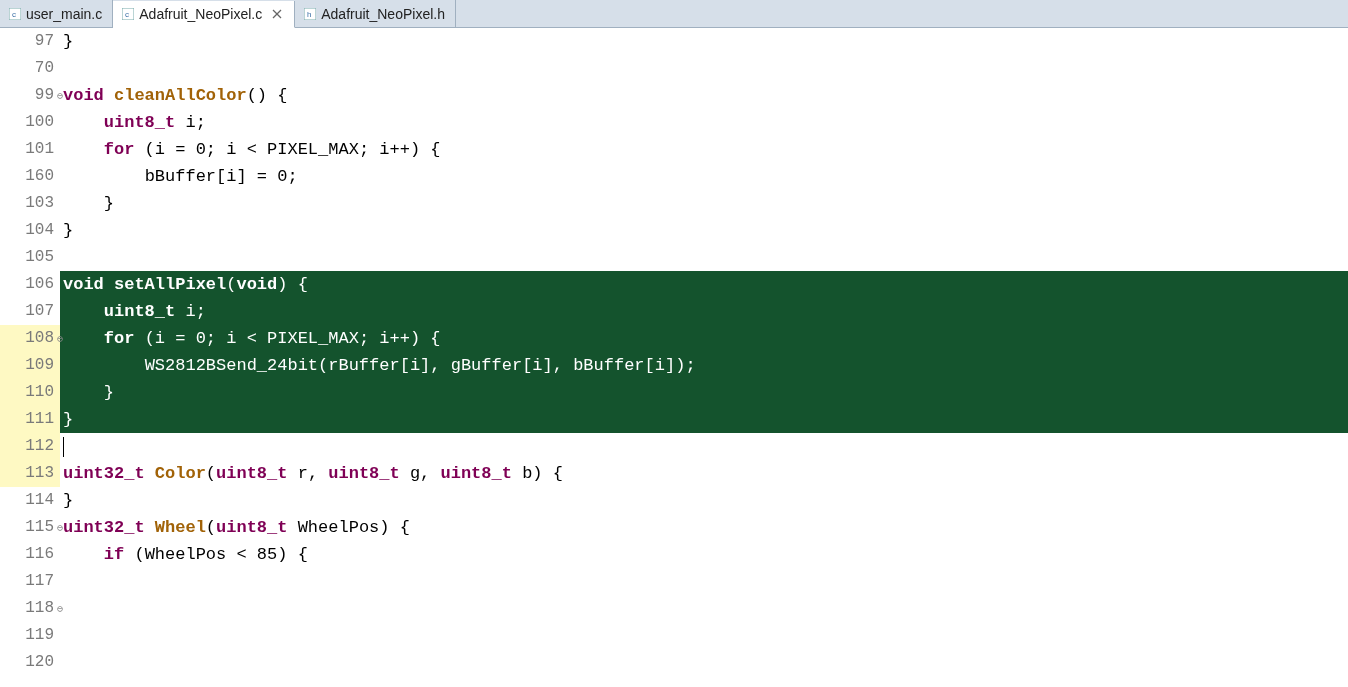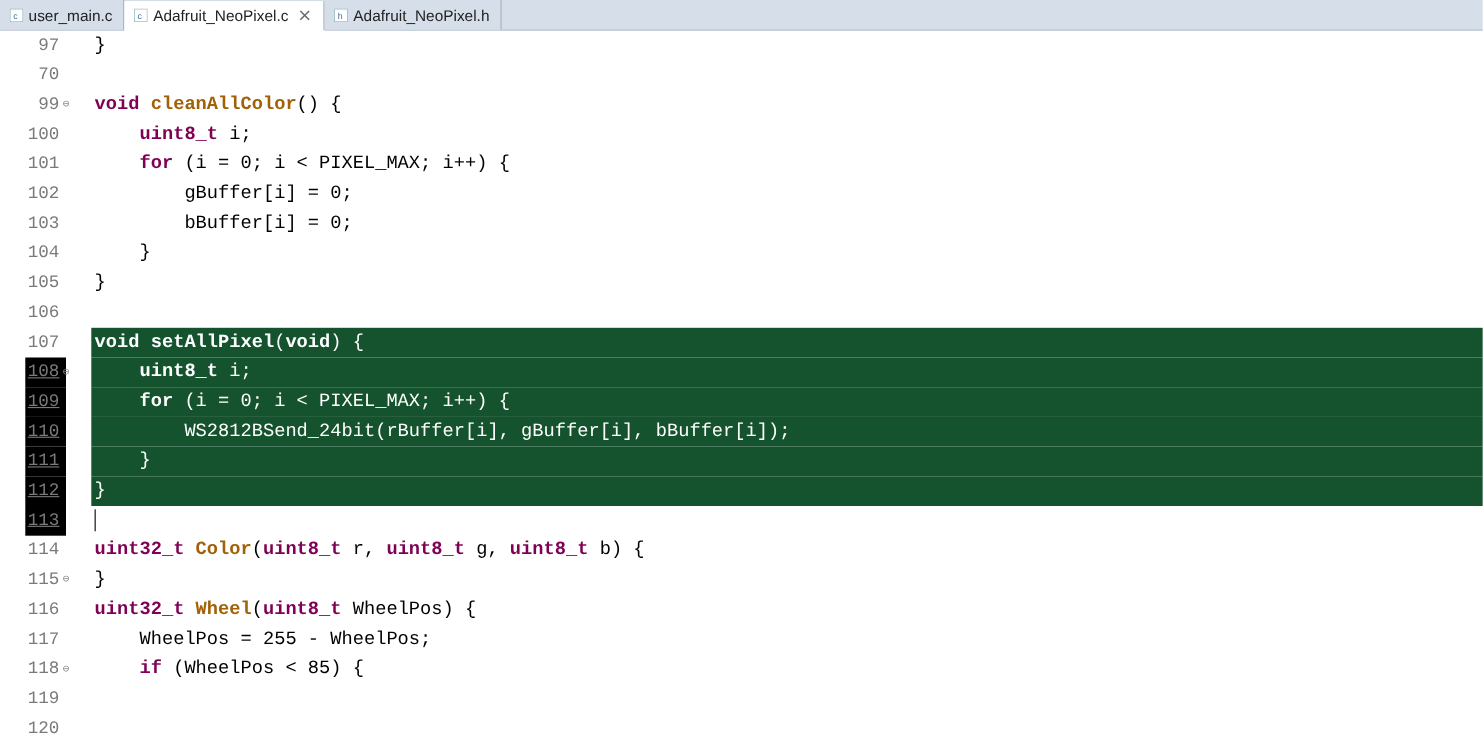--- a/index.html
+++ b/index.html
@@ -70,21 +70,20 @@
     user-select: none;
   }
   .code {
     flex: 1;
     background: #ffffff;
   }
   .line {
     height: 27px;
     line-height: 27px;
     white-space: pre;
-    margin-left: 23px;
   }
   .gutter .line {
     padding-right: 6px;
     font-size: 16px;
     position: relative;
   }
   .fold-glyph {
     position: absolute;
     right: -3px;
     top: 50%;
@@ -93,22 +92,21 @@
     color: #888;
   }
   .code .line {
     padding-left: 3px;
   }
   .line.selected {
     background: #14532d;
     color: #ffffff;
   }
   .gutter .line.sel-gutter {
-    background: #000000;
-    text-decoration: underline;
+    background: #fef9c3;
   }
 
   .kw   { color: #7f0055; font-weight: 700; }
   .fn   { color: #a16207; font-weight: 700; }
   .num  { color: #000000; }
   .id   { color: #000000; }
   .sel-text { color: #ffffff; font-weight: 700; }
   .sel-norm { color: #ffffff; }
 
   .cursor {
@@ -159,21 +157,21 @@
   </div>
 </div>
 
 <div class="editor">
   <div class="gutter" id="gutter">
       <div class="line">97</div>
       <div class="line">70</div>
       <div class="line">99<span class="fold-glyph">⊖</span></div>
       <div class="line">100</div>
       <div class="line">101</div>
-      <div class="line">102</div>
+      <div class="line">160</div>
       <div class="line">103</div>
       <div class="line">104</div>
       <div class="line">105</div>
       <div class="line">106</div>
       <div class="line">107</div>
       <div class="line sel-gutter">108<span class="fold-glyph">⊖</span></div>
       <div class="line sel-gutter">109</div>
       <div class="line sel-gutter">110</div>
       <div class="line sel-gutter">111</div>
       <div class="line sel-gutter">112</div>
@@ -185,31 +183,29 @@
       <div class="line">118<span class="fold-glyph">⊖</span></div>
       <div class="line">119</div>
       <div class="line">120</div>
     </div>
   <div class="code" id="code">
       <div class="line">}</div>
       <div class="line"></div>
       <div class="line"><span class="kw">void</span> <span class="fn">cleanAllColor</span>() {</div>
       <div class="line">    <span class="kw">uint8_t</span> <span class="id">i</span>;</div>
       <div class="line">    <span class="kw">for</span> (<span class="id">i</span> = <span class="num">0</span>; <span class="id">i</span> &lt; <span class="id">PIXEL_MAX</span>; <span class="id">i</span>++) {</div>
-      <div class="line">        <span class="id">gBuffer</span>[<span class="id">i</span>] = <span class="num">0</span>;</div>
       <div class="line">        <span class="id">bBuffer</span>[<span class="id">i</span>] = <span class="num">0</span>;</div>
       <div class="line">    }</div>
       <div class="line">}</div>
       <div class="line"></div>
       <div class="line selected"><span class="sel-text">void</span><span class="sel-norm"> </span><span class="sel-text">setAllPixel</span><span class="sel-norm">(</span><span class="sel-text">void</span><span class="sel-norm">)</span><span class="sel-norm"> </span><span class="sel-norm">{</span></div>
       <div class="line selected"><span class="sel-norm"> </span><span class="sel-norm"> </span><span class="sel-norm"> </span><span class="sel-norm"> </span><span class="sel-text">uint8_t</span><span class="sel-norm"> </span><span class="sel-norm">i</span><span class="sel-norm">;</span></div>
       <div class="line selected"><span class="sel-norm"> </span><span class="sel-norm"> </span><span class="sel-norm"> </span><span class="sel-norm"> </span><span class="sel-text">for</span><span class="sel-norm"> </span><span class="sel-norm">(</span><span class="sel-norm">i</span><span class="sel-norm"> </span><span class="sel-norm">=</span><span class="sel-norm"> </span><span class="sel-norm">0</span><span class="sel-norm">;</span><span class="sel-norm"> </span><span class="sel-norm">i</span><span class="sel-norm"> </span><span class="sel-norm">&lt;</span><span class="sel-norm"> </span><span class="sel-norm">PIXEL_MAX</span><span class="sel-norm">;</span><span class="sel-norm"> </span><span class="sel-norm">i</span><span class="sel-norm">+</span><span class="sel-norm">+</span><span class="sel-norm">)</span><span class="sel-norm"> </span><span class="sel-norm">{</span></div>
       <div class="line selected"><span class="sel-norm"> </span><span class="sel-norm"> </span><span class="sel-norm"> </span><span class="sel-norm"> </span><span class="sel-norm"> </span><span class="sel-norm"> </span><span class="sel-norm"> </span><span class="sel-norm"> </span><span class="sel-norm">WS2812BSend_24bit</span><span class="sel-norm">(</span><span class="sel-norm">rBuffer</span><span class="sel-norm">[</span><span class="sel-norm">i</span><span class="sel-norm">]</span><span class="sel-norm">,</span><span class="sel-norm"> </span><span class="sel-norm">gBuffer</span><span class="sel-norm">[</span><span class="sel-norm">i</span><span class="sel-norm">]</span><span class="sel-norm">,</span><span class="sel-norm"> </span><span class="sel-norm">bBuffer</span><span class="sel-norm">[</span><span class="sel-norm">i</span><span class="sel-norm">]</span><span class="sel-norm">)</span><span class="sel-norm">;</span></div>
       <div class="line selected"><span class="sel-norm"> </span><span class="sel-norm"> </span><span class="sel-norm"> </span><span class="sel-norm"> </span><span class="sel-norm">}</span></div>
       <div class="line selected"><span class="sel-norm">}</span></div>
       <div class="line"><span class="cursor"></span></div>
       <div class="line"><span class="kw">uint32_t</span> <span class="fn">Color</span>(<span class="kw">uint8_t</span> <span class="id">r</span>, <span class="kw">uint8_t</span> <span class="id">g</span>, <span class="kw">uint8_t</span> <span class="id">b</span>) {</div>
       <div class="line">}</div>
       <div class="line"><span class="kw">uint32_t</span> <span class="fn">Wheel</span>(<span class="kw">uint8_t</span> <span class="id">WheelPos</span>) {</div>
-      <div class="line">    <span class="id">WheelPos</span> = <span class="num">255</span> - <span class="id">WheelPos</span>;</div>
       <div class="line">    <span class="kw">if</span> (<span class="id">WheelPos</span> &lt; <span class="num">85</span>) {</div>
     </div>
 </div>
 
 </body></html>

